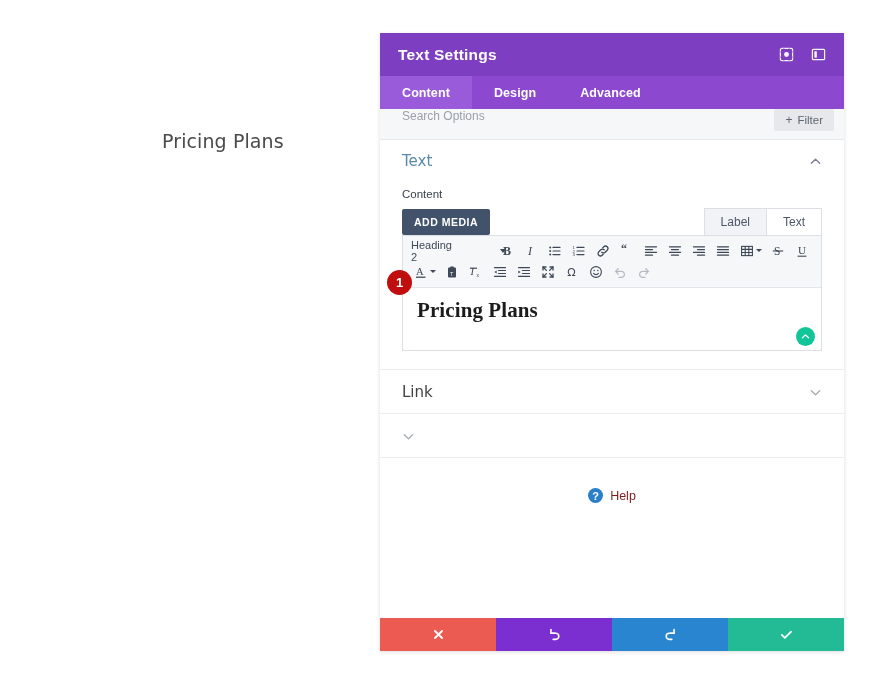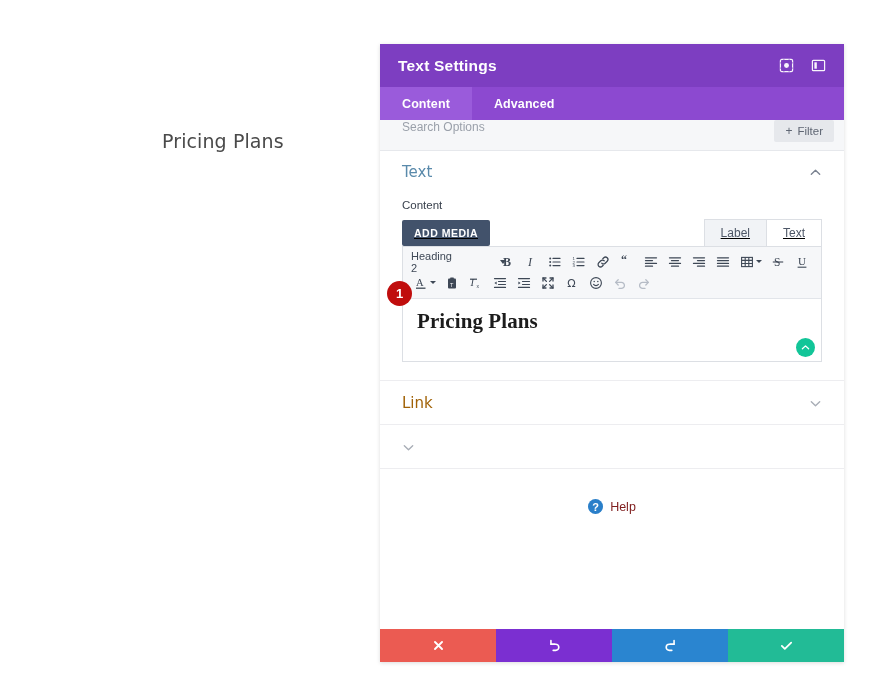--- a/index.html
+++ b/index.html
@@ -28,21 +28,21 @@
     color: #4a4a4a;
     font-family: "DejaVu Sans", sans-serif;
     font-weight: 400;
     letter-spacing: .1px;
   }
 
   
   .modal {
     position: absolute;
     left: 380px;
-    top: 44px;
+    top: 33px;
     width: 464px;
     height: 618px;
     background: #ffffff;
     box-shadow: 0 1px 4px rgba(0,0,0,.14);
     display: flex;
     flex-direction: column;
   }
 
   
   .modal-header {
@@ -155,21 +155,20 @@
     margin-bottom: 8px;
   }
 
   
   .editor-wrap { padding-bottom: 18px; }
   .editor-topbar {
     display: flex;
     align-items: flex-end;
     justify-content: space-between;
     margin-bottom: 0;
-    text-decoration: underline;
   }
   .add-media-btn {
     background: #42526b;
     color: #ffffff;
     border: none;
     font-size: 10.5px;
     font-weight: bold;
     letter-spacing: .5px;
     padding: 7px 12px;
     border-radius: 2px;
@@ -289,21 +288,21 @@
     height: 44px;
     display: flex;
     align-items: center;
     padding: 0 22px;
     border-bottom: 1px solid #ededf0;
     cursor: pointer;
   }
   .section-row-title {
     flex: 1 1 auto;
     font-size: 15px;
-    color: #a16207;
+    color: #404040;
     font-family: "DejaVu Sans", sans-serif;
   }
   .chev-down { width: 13px; height: 13px; color: #a8adb6; }
 
   
   .help-row {
     display: flex;
     align-items: center;
     justify-content: center;
     gap: 7px;
@@ -368,20 +367,21 @@
           <svg width="15" height="15" viewBox="0 0 16 16" fill="none" stroke="#ffffff" stroke-width="1.3">
             <rect x="1.5" y="2.5" width="13" height="11" rx="1"></rect>
             <rect x="3.6" y="4.6" width="2.6" height="6.8" fill="#ffffff" stroke="none"></rect>
           </svg>
         </div>
       </div>
     </div>
 
     <div class="modal-tabs">
       <div class="tab active">Content</div>
+      <div class="tab">Design</div>
       <div class="tab">Advanced</div>
     </div>
 
     <div class="search-bar">
       <input class="search-input" type="text" placeholder="Search Options" style="">
       <button class="filter-btn">
         <span class="filter-plus">+</span>
         <span>Filter</span>
       </button>
     </div>

